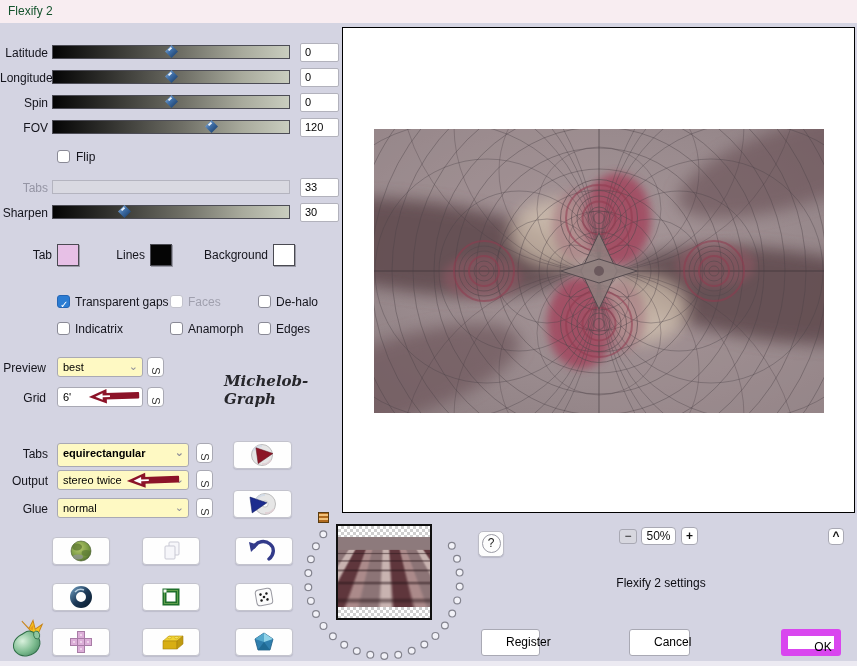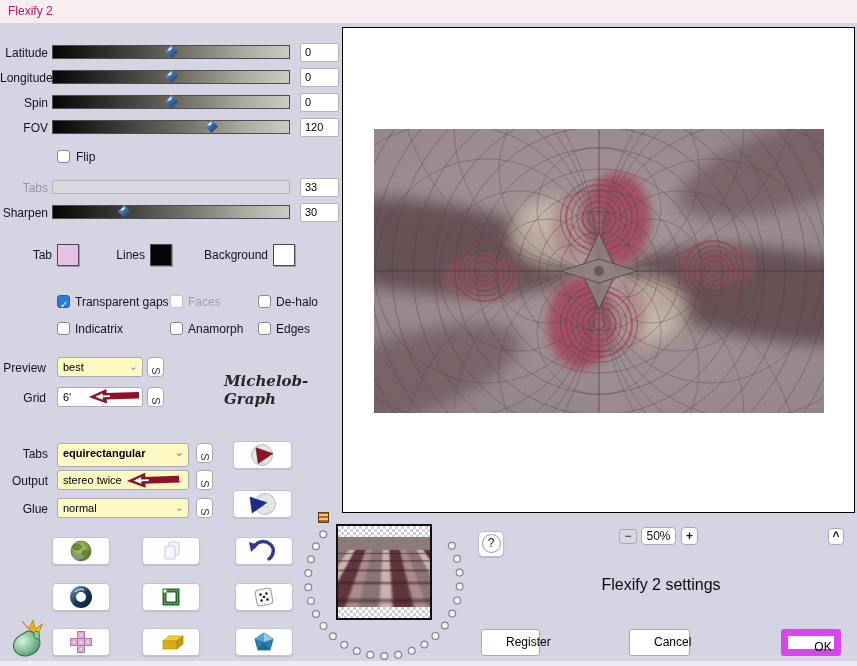--- a/index.html
+++ b/index.html
@@ -1,21 +1,21 @@
 <!DOCTYPE html>
 <html><head>
 <meta charset="utf-8">
 <style>
   html,body{margin:0;padding:0;}
   body{font-family:"Liberation Sans","DejaVu Sans",sans-serif;}
   #app{position:relative;width:857px;height:666px;background:#d4d4e2;overflow:hidden;}
   .abs{position:absolute;}
   
   #titlebar{left:0;top:0;width:857px;height:23px;background:#f8edf1;}
-  #titlebar .t{position:absolute;left:8px;top:4px;font-size:12px;color:#be185d;}
+  #titlebar .t{position:absolute;left:8px;top:4px;font-size:12px;color:#14532d;}
   
   .lbl{font-size:12px;color:#14141c;text-align:right;white-space:nowrap;}
   .lbl.dis{color:#9595a4;}
   
   .track{height:12px;border:1px solid #4c4c55;background:linear-gradient(90deg,#050505 0%,#2e2e2b 22%,#6f6f66 55%,#a8aa9c 80%,#c9cdbf 100%);}
   .track.dis{background:#d9d9e1;border:1px solid #b4b4bf;}
   .thumb{position:absolute;top:-1px;width:13px;height:13px;background:linear-gradient(135deg,#9cc2ea 0%,#3f6ea6 45%,#12335e 100%);clip-path:polygon(50% 0,100% 50%,50% 100%,0 50%);}
   .thumb::after{content:"";position:absolute;left:3px;top:3px;width:4px;height:2px;background:#eaf2fb;transform:rotate(-45deg);}
   .numbox{background:#fff;border:1px solid #b2b2bc;border-radius:2px;font-size:11px;color:#000;padding:2px 0 0 4px;}
   
@@ -460,20 +460,20 @@
       </div>
     <div class="checker" style="bottom:0;"></div>
   </div>
   <div class="abs" id="help-btn"><span class="q">?</span></div>
 
   <div class="abs flat glyphbtn" style="left:619px;top:529px;width:18px;height:15px;line-height:13px;">−</div>
   <div class="abs flat white glyphbtn" style="left:641px;top:527px;width:35px;height:18px;line-height:16px;border-radius:4px;">50%</div>
   <div class="abs flat white glyphbtn" style="left:681px;top:527px;width:17px;height:18px;line-height:16px;border-radius:4px;font-weight:bold;">+</div>
   <div class="abs flat white glyphbtn" style="left:828px;top:528px;width:16px;height:17px;line-height:15px;border-radius:4px;font-weight:bold;">^</div>
 
-  <div class="abs" style="left:580px;top:576px;width:162px;text-align:center;font-size:16px;color:#0c0c12;">Flexify 2 settings</div>
+  <div class="abs" style="left:580px;top:576px;width:162px;text-align:center;font-size:12px;color:#0c0c12;">Flexify 2 settings</div>
 
   <div class="abs pushbtn" style="left:481px;top:629px;width:59px;height:27px;line-height:25px;">Register</div>
   <div class="abs pushbtn" style="left:629px;top:629px;width:61px;height:27px;line-height:25px;">Cancel</div>
   <div class="abs pushbtn" id="ok-btn" style="left:781px;top:629px;width:60px;height:27px;line-height:23px;">OK</div>
 
   <div class="abs" id="bottomstrip"></div>
 </div>
 
 </body></html>

